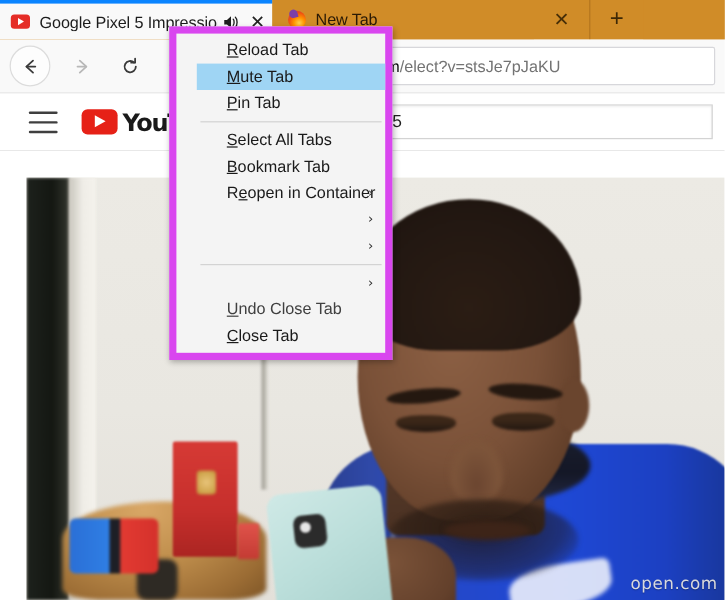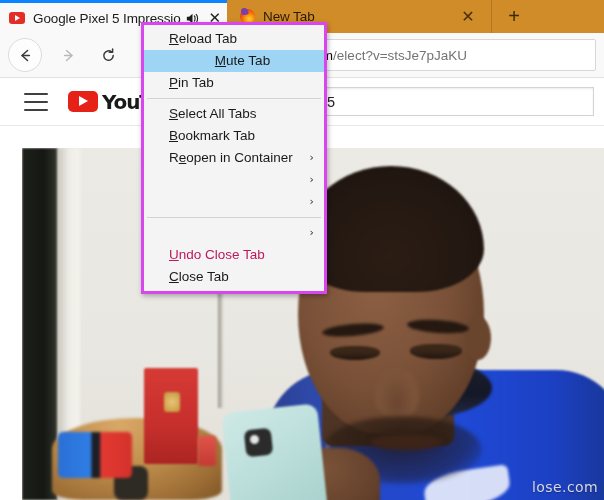--- a/index.html
+++ b/index.html
@@ -519,43 +519,42 @@
     text-shadow: 0 1px 1px rgba(0,0,0,.28);
   }
 
   
   .ctxmenu {
     position: absolute;
     left: 141px;
     top: 22px;
     width: 186px;
     background: #f4f4f4;
-    border: 3px solid #d946ef;
+    border: 6px solid #d946ef;
     box-shadow: 1px 2px 5px rgba(0,0,0,.30);
-    padding: 3px 0 3px 0;
+    padding: 3px 0 3px 17px;
     font-size: 13.5px;
     color: #1a1a1a;
     box-sizing: border-box;
     z-index: 50;
   }
   .ctxitem {
     height: 22px;
     display: flex;
     align-items: center;
     padding: 0 8px 0 25px;
     white-space: nowrap;
     position: relative;
     line-height: 22px;
   }
   .ctxitem.sel {
     background: #9fd5f4;
-    justify-content: center;
   }
   .ctxitem.disabled {
-    color: #be185d;
+    color: #404040;
   }
   .ctxitem .akey {
     text-decoration: underline;
   }
   .ctxarrow {
     position: absolute;
     right: 10px;
     top: 0;
     line-height: 22px;
     font-size: 11px;
@@ -681,21 +680,21 @@
       <div class="v-eye-l"></div>
       <div class="v-eye-r"></div>
       <div class="v-nose"></div>
       <div class="v-beard"></div>
       <div class="v-mouth"></div>
       <div class="v-hand"></div>
       <div class="v-phone"></div>
       <div class="v-phone-cam"></div>
       <div class="v-phone-lens"></div>
 
-      <div class="watermark">lose.com</div>
+      <div class="watermark">open.com</div>
     </div>
   </div>
 </div>
 
 <div class="ctxmenu" id="ctxmenu">
     <div class="ctxitem">
       <span><span class="akey">R</span>eload Tab</span>
     </div>
     <div class="ctxitem sel">
       <span><span class="akey">M</span>ute Tab</span>

